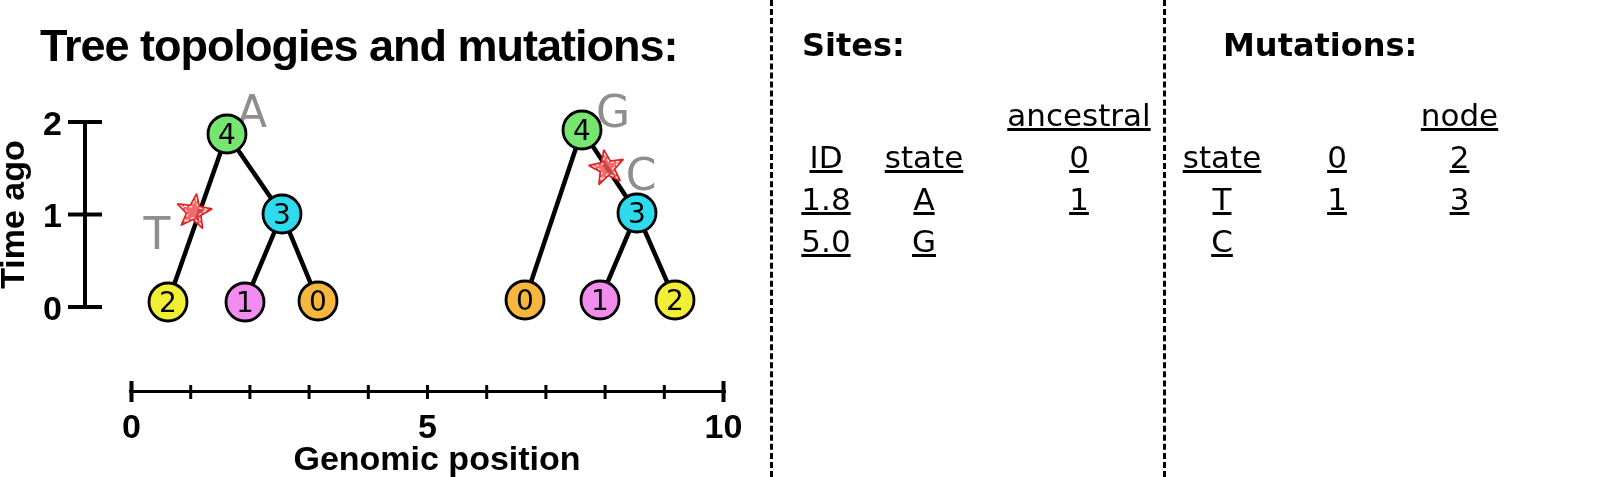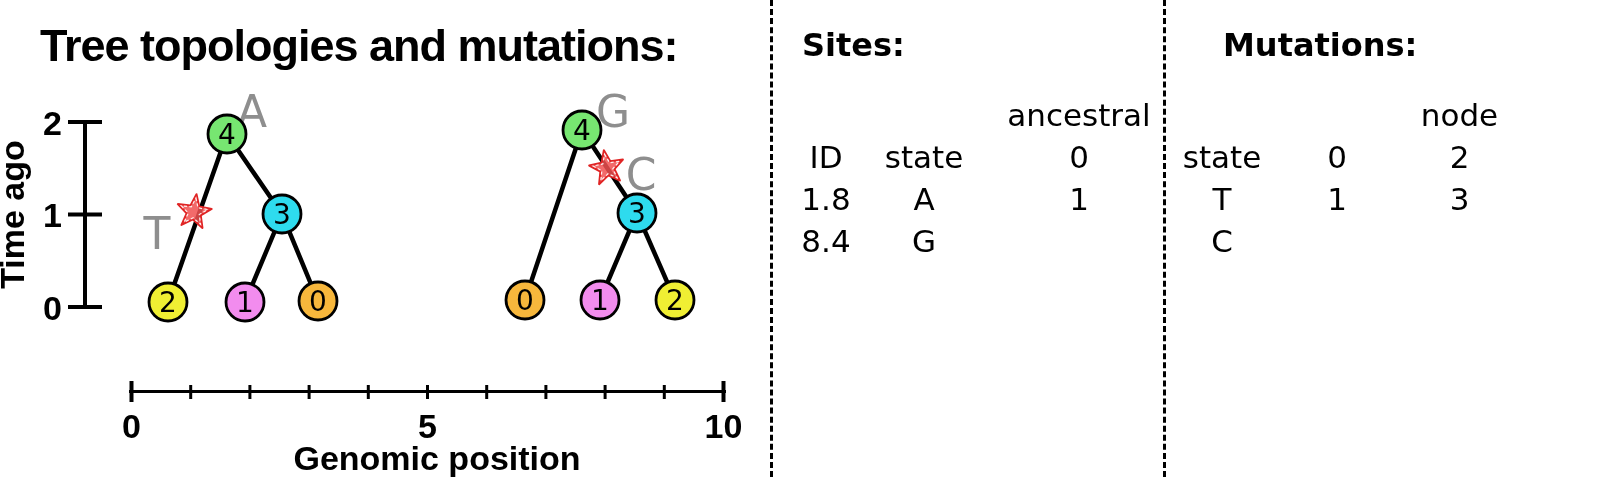--- a/index.html
+++ b/index.html
@@ -31,20 +31,21 @@
     font-weight:bold; font-size:32px; white-space:nowrap;
   }
   .data-grid {
     position:absolute; top:96px;
     display:grid; grid-auto-rows:38px; row-gap:4px;
     font-size:31px; text-align:center;
   }
   .data-grid .cell {
     line-height:38px; white-space:nowrap;
     align-self:end;
+    text-decoration:underline;
   }
   .sites-grid { left:790px; grid-template-columns:72px 124px 186px; }
   .mutations-grid { left:1182px; grid-template-columns:80px 150px 95px; }
 </style>
 </head>
 <body>
 
 <div class="main-title">Tree topologies and mutations:</div>
 
 <svg class="diagram-svg" width="760" height="477" viewBox="0 0 760 477">
@@ -137,21 +138,21 @@
 <div class="data-grid sites-grid">
   <div class="cell"></div>
   <div class="cell"></div>
   <div class="cell">ancestral</div>
   <div class="cell">ID</div>
   <div class="cell">state</div>
   <div class="cell">0</div>
   <div class="cell">1.8</div>
   <div class="cell">A</div>
   <div class="cell">1</div>
-  <div class="cell">8.4</div>
+  <div class="cell">5.0</div>
   <div class="cell">G</div>
 </div>
 
 <div class="panel-title" style="left:1192px;margin-left:31px;">Mutations:</div>
 <div class="data-grid mutations-grid">
   <div class="cell"></div>
   <div class="cell"></div>
   <div class="cell">node</div>
   <div class="cell">state</div>
   <div class="cell">0</div>

